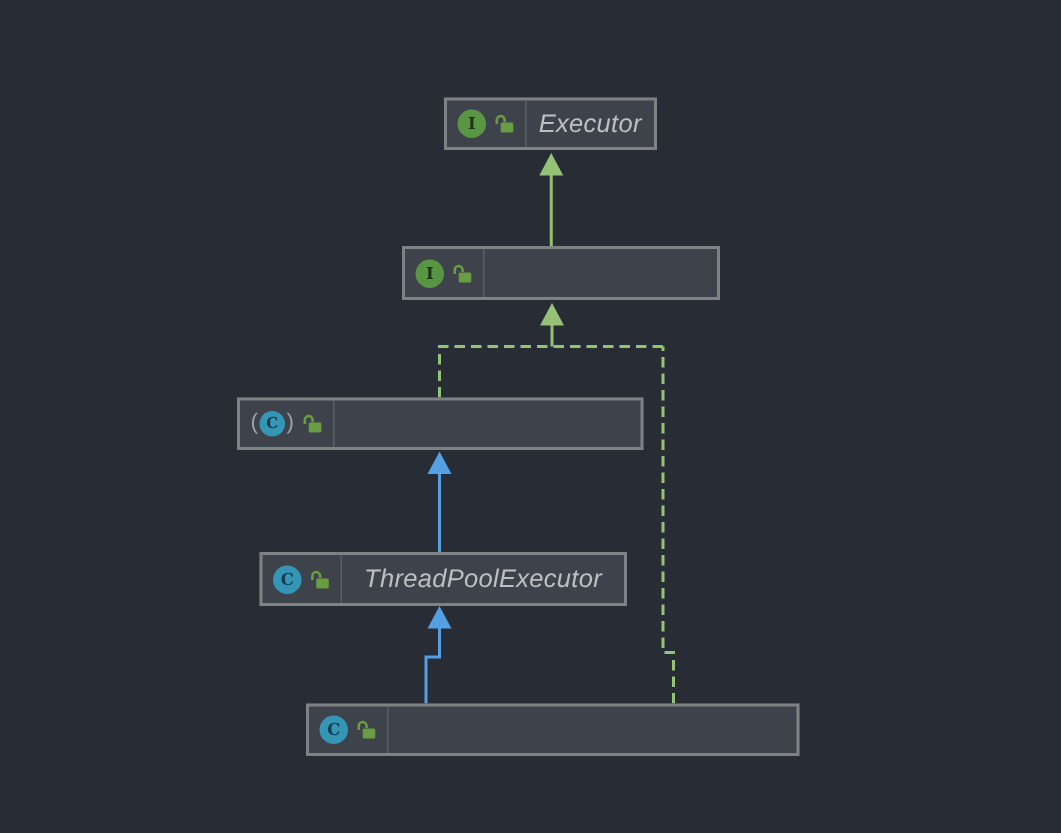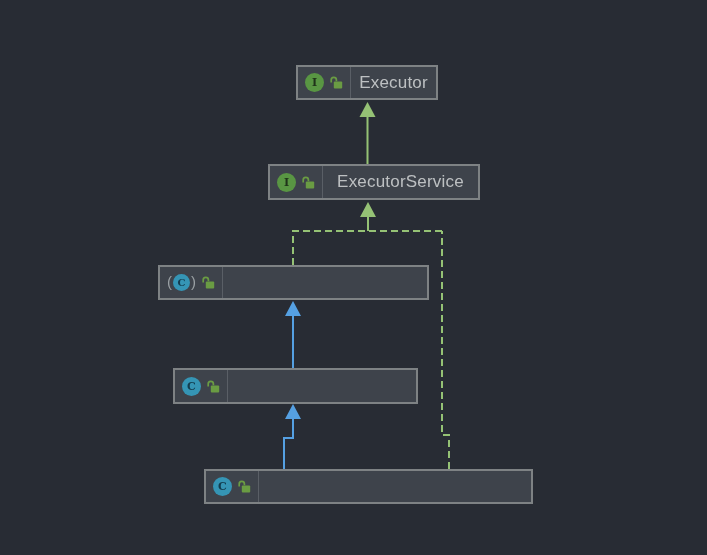--- a/index.html
+++ b/index.html
@@ -35,20 +35,21 @@
   .label{
     flex:1 1 auto;
     display:flex;
     align-items:center;
     justify-content:center;
     color:#bdc0c2;
     font-size:17px;
     letter-spacing:.2px;
     white-space:nowrap;
     padding:16px 6px;
+    font-style:italic;
   }
   .type-icon{
     width:19px;height:19px;
     border-radius:50%;
     display:flex;align-items:center;justify-content:center;
     font-family:"DejaVu Serif", serif;
     font-weight:bold;
     font-size:11px;
     line-height:1;
     flex:0 0 auto;
@@ -119,21 +120,20 @@
           <span>I</span>
         </span>
       <span class="lock">
         <svg width="14" height="13" viewBox="0 0 14 13">
           <path d="M2.2,6.6 V4.1 A2.6,2.6 0 0 1 7.4,3.9 V5.3" fill="none" stroke="#6a9c43" stroke-width="1.7"></path>
           <rect x="4.8" y="5.6" width="8.4" height="6.8" rx="1" fill="#6a9c43"></rect>
         </svg>
       </span>
     </div>
     <div class="sep"></div>
-    <div class="label">ExecutorService</div>
   </div>
 
   <div class="node" style="left:158px;top:265px;width:271px;height:35px;">
     <div class="icon-cell">
       <span class="abstract-wrap">
         <span class="paren">(</span>
         <span class="type-icon cls" style="width:17px;height:17px;font-size:10px;">
             <span>C</span>
           </span>
         <span class="paren">)</span>
@@ -154,20 +154,21 @@
           <span>C</span>
         </span>
       <span class="lock">
         <svg width="14" height="13" viewBox="0 0 14 13">
           <path d="M2.2,6.6 V4.1 A2.6,2.6 0 0 1 7.4,3.9 V5.3" fill="none" stroke="#6a9c43" stroke-width="1.7"></path>
           <rect x="4.8" y="5.6" width="8.4" height="6.8" rx="1" fill="#6a9c43"></rect>
         </svg>
       </span>
     </div>
     <div class="sep"></div>
+    <div class="label">ThreadPoolExecutor</div>
   </div>
 
   <div class="node" style="left:204px;top:469px;width:329px;height:35px;">
     <div class="icon-cell">
       <span class="type-icon cls">
           <span>C</span>
         </span>
       <span class="lock">
         <svg width="14" height="13" viewBox="0 0 14 13">
           <path d="M2.2,6.6 V4.1 A2.6,2.6 0 0 1 7.4,3.9 V5.3" fill="none" stroke="#6a9c43" stroke-width="1.7"></path>

